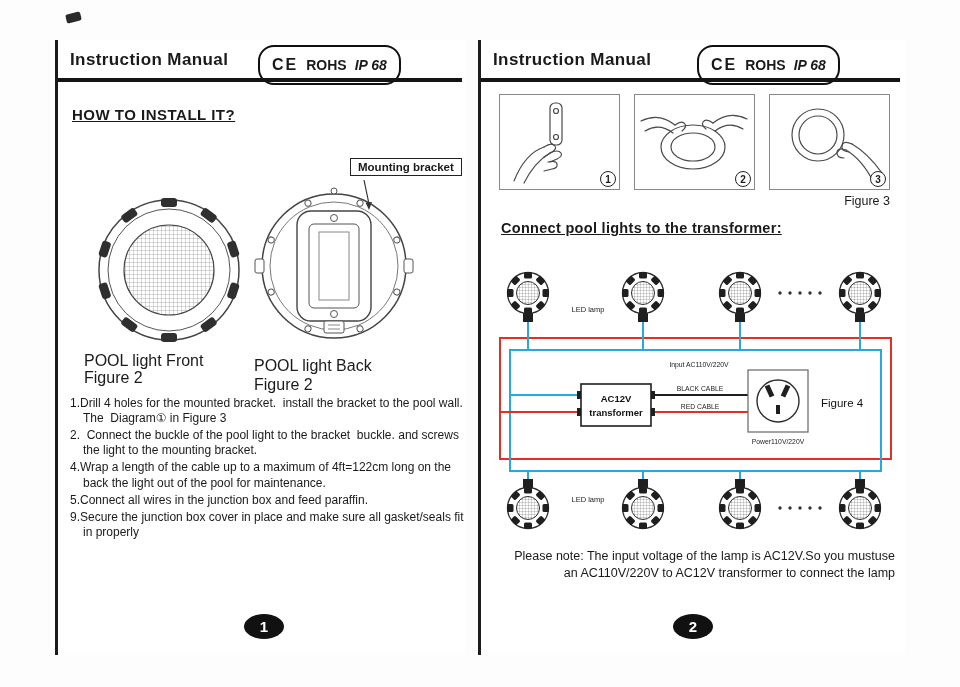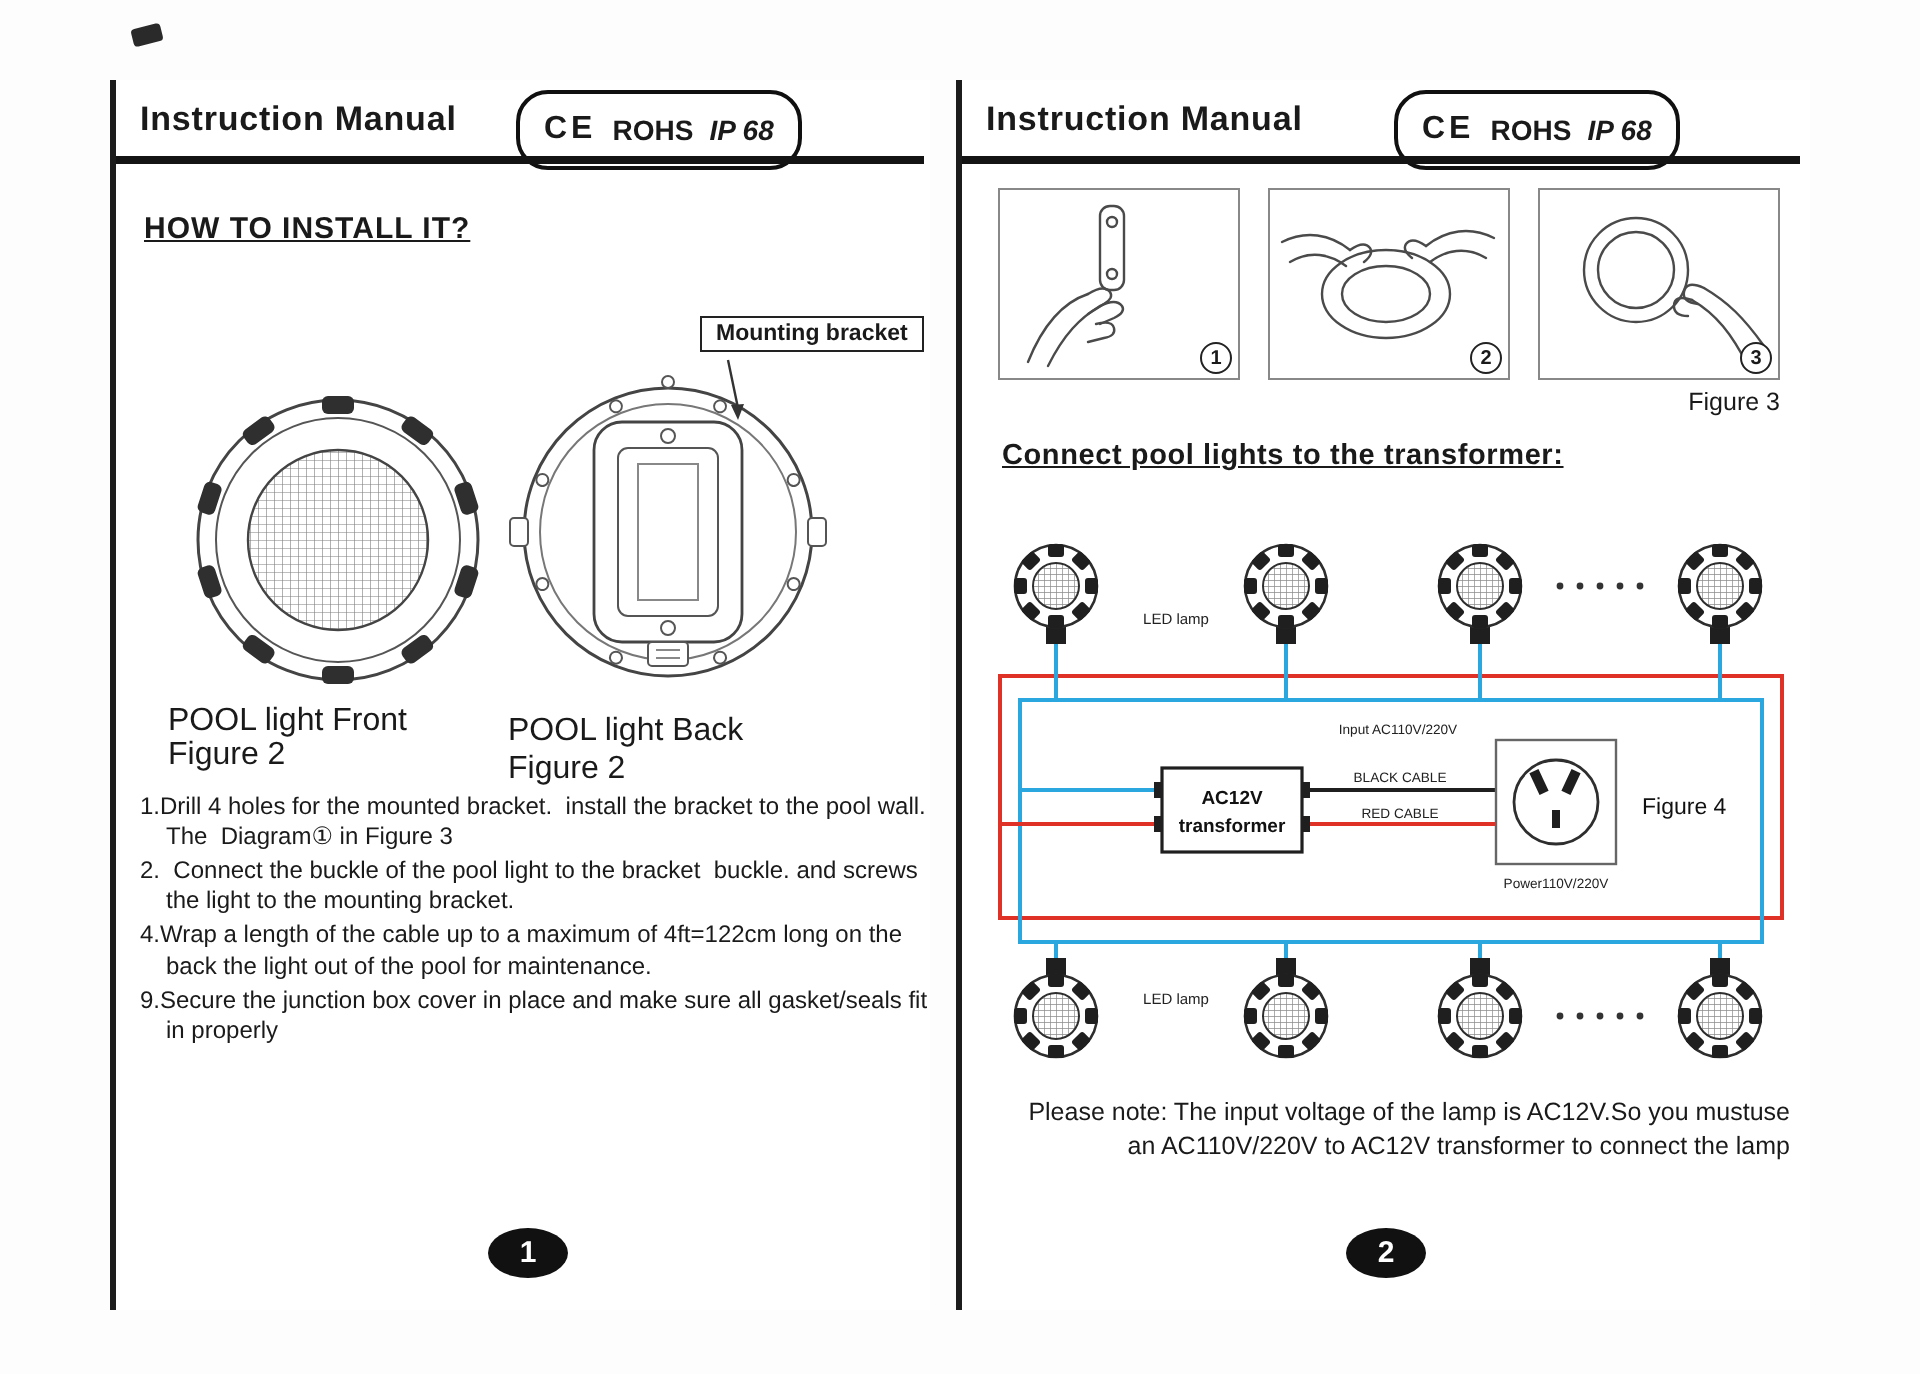--- a/index.html
+++ b/index.html
@@ -160,20 +160,21 @@
 
   <div class="cap cap1a">POOL light Front</div>
   <div class="cap cap1b">Figure 2</div>
   <div class="cap cap2a">POOL light Back</div>
   <div class="cap cap2b">Figure 2</div>
 
   <div class="steps">
     <div class="step">1.Drill 4 holes for the mounted bracket.  install the bracket to the pool wall. The  Diagram① in Figure 3</div>
     <div class="step">2.  Connect the buckle of the pool light to the bracket  buckle. and screws the light to the mounting bracket.</div>
     <div class="step">4.Wrap a length of the cable up to a maximum of 4ft=122cm long on the back the light out of the pool for maintenance.</div>
+    <div class="step">5.Connect all wires in the junction box and feed paraffin.</div>
     <div class="step">9.Secure the junction box cover in place and make sure all gasket/seals fit in properly</div>
   </div>
 
   <div class="page-num">1</div>
 </div>
 
 <div class="page" id="page-right">
   <div class="hdr-title">Instruction Manual</div>
   <div class="badge">
     <span class="ce">CE</span>

